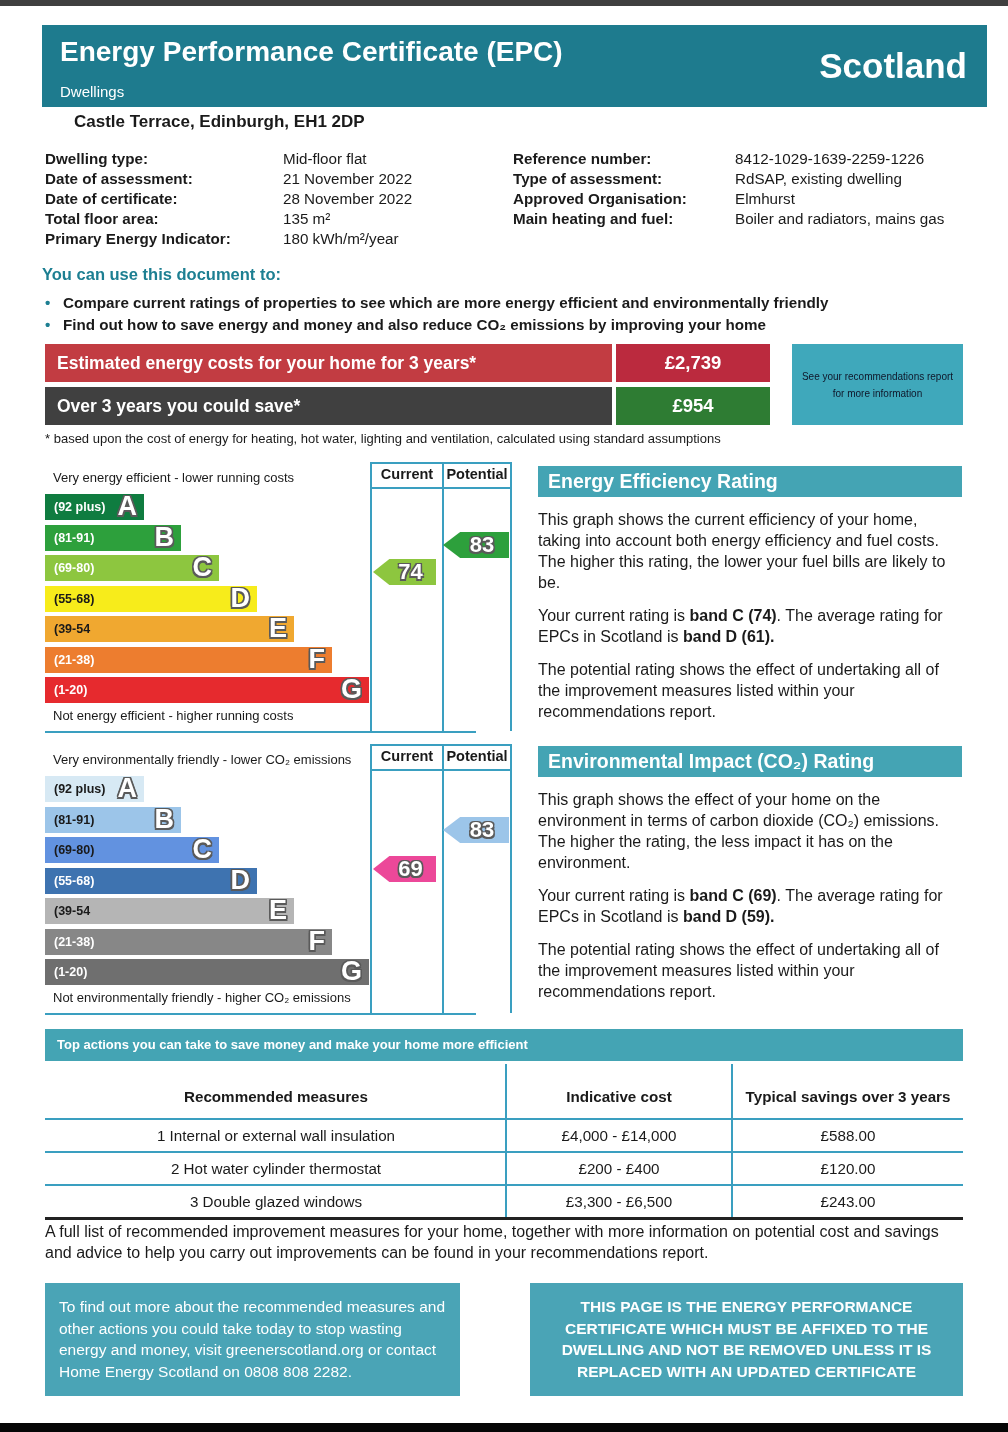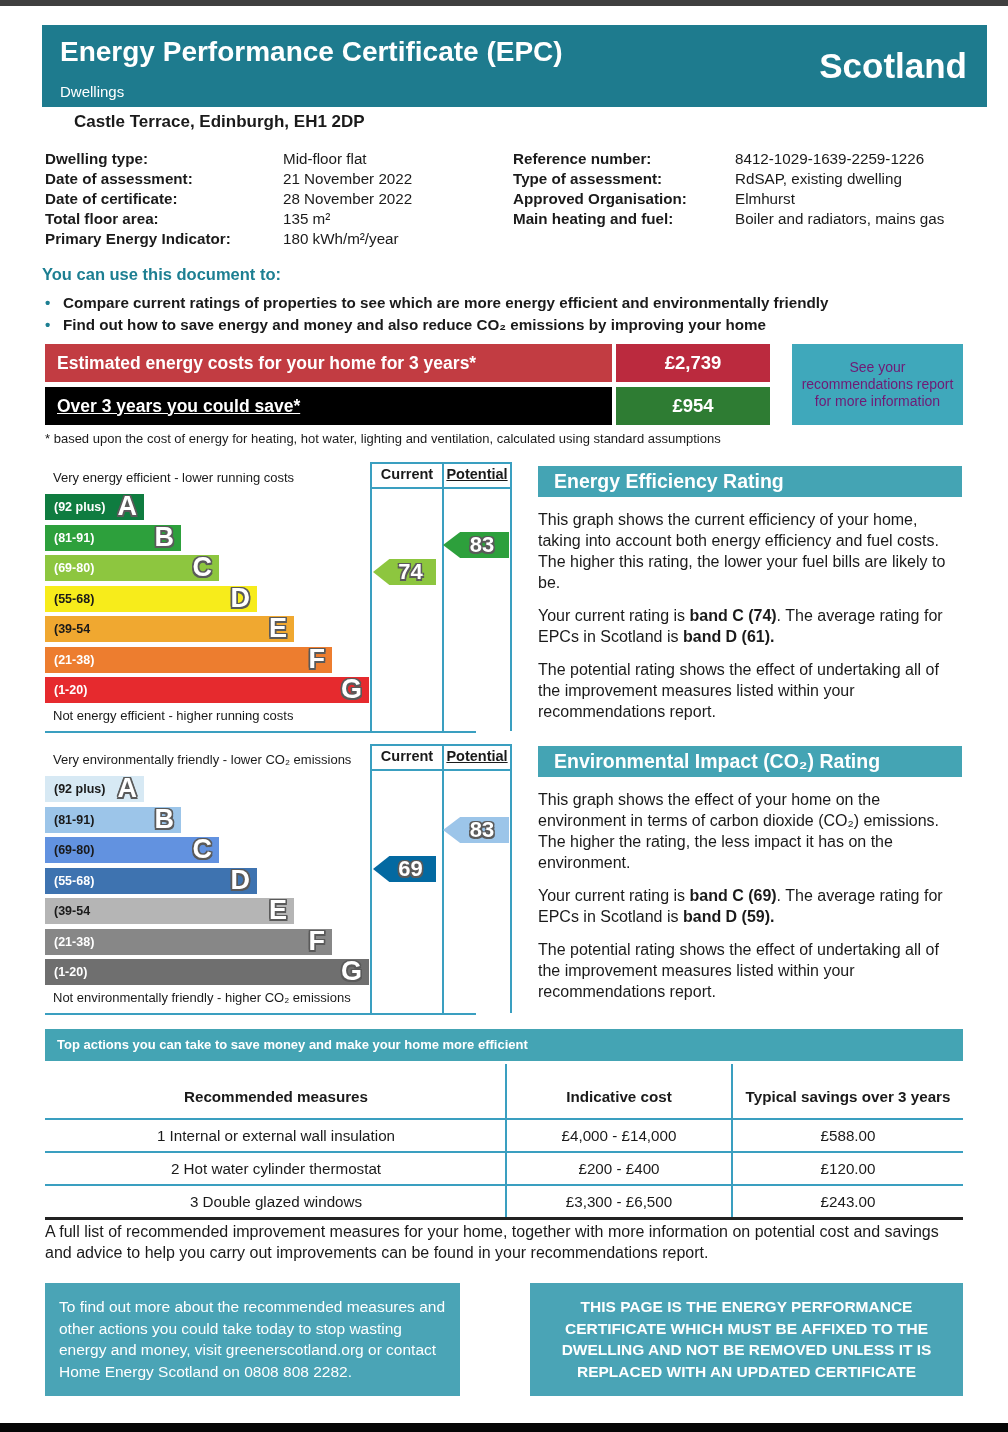--- a/index.html
+++ b/index.html
@@ -32,56 +32,56 @@
   .usage-heading{left:42px;top:265px;font-size:16.5px;font-weight:bold;color:#1d7f92;}
   .bullet-row{left:45px;font-size:15.2px;font-weight:bold;display:flex;}
   .b1{top:294px;} .b2{top:316px;}
   .bullet-dot{color:#1d7f92;width:18px;flex:none;}
 
   
   .cost-label{height:38px;width:567px;left:45px;color:#fff;font-weight:bold;font-size:17.5px;display:flex;align-items:center;padding-left:12px;box-sizing:border-box;}
   .cost-value{height:38px;width:154px;left:616px;color:#fff;font-weight:bold;font-size:18.5px;display:flex;align-items:center;justify-content:center;}
   .row1{top:344px;} .row2{top:387px;}
   .cl1{background:#c23c42;} .cv1{background:#bb2a3e;}
-  .cl2{background:#000000;text-decoration:underline;} .cv2{background:#2e7c33;}
-  .cost-aside{left:792px;top:344px;width:171px;height:81px;background:#3fa8bb;color:#701a75;font-size:14px;line-height:17px;display:flex;align-items:center;justify-content:center;text-align:center;padding:4px 6px;box-sizing:border-box;}
+  .cl2{background:#404040;} .cv2{background:#2e7c33;}
+  .cost-aside{left:792px;top:344px;width:171px;height:81px;background:#3fa8bb;color:#0f172a;font-size:10px;line-height:17px;display:flex;align-items:center;justify-content:center;text-align:center;padding:4px 6px;box-sizing:border-box;}
   .cost-note{left:45px;top:431px;font-size:13px;}
 
   
   .chart{width:431px;height:269px;border-bottom:2px solid #3a9fc0;}
   .chart1{left:45px;top:462px;} .chart2{left:45px;top:744px;}
   .chart-top-label,.chart-bottom-label{position:absolute;left:8px;font-size:13px;}
   .chart-top-label{top:8px;} .chart-bottom-label{top:246px;}
   .band{position:absolute;left:0;height:26px;}
   .r0{top:32px}.r1{top:63px}.r2{top:93px}.r3{top:124px}.r4{top:154px}.r5{top:185px}.r6{top:215px}
   .bw0{width:99px}.bw1{width:136px}.bw2{width:174px}.bw3{width:212px}.bw4{width:249px}.bw5{width:287px}.bw6{width:324px}
   .ec0{background:#0f7c40}.ec1{background:#2da03c}.ec2{background:#8dc63f}.ec3{background:#f7ec1b}.ec4{background:#f0a830}.ec5{background:#ed7d2f}.ec6{background:#e62a2e}
   .vc0{background:#d7e9f4}.vc1{background:#9cc5e9}.vc2{background:#6292e0}.vc3{background:#3e73b0}.vc4{background:#b5b5b5}.vc5{background:#878787}.vc6{background:#6f6f6f}
   .brange{position:absolute;left:9px;top:0;line-height:26px;font-size:12.5px;font-weight:bold;color:#fff;}
   .brange.dark{color:#1a1a1a;}
   .bletter{position:absolute;right:7px;top:-3px;font-size:27px;font-weight:bold;color:#fff;line-height:30px;
     text-shadow:-1.5px -1.5px 0 #5a5a5a,1.5px -1.5px 0 #5a5a5a,-1.5px 1.5px 0 #5a5a5a,1.5px 1.5px 0 #5a5a5a,0 -1.5px 0 #5a5a5a,0 1.5px 0 #5a5a5a,-1.5px 0 0 #5a5a5a,1.5px 0 0 #5a5a5a;}
   .cols{position:absolute;left:325px;top:0;width:142px;height:269px;border:2px solid #3a9fc0;border-bottom:none;box-sizing:border-box;}
   .col-divider{position:absolute;left:70px;top:0;bottom:0;width:2px;background:#3a9fc0;}
   .col-underline{position:absolute;left:0;right:0;top:23px;height:2px;background:#3a9fc0;}
   .col-h{position:absolute;top:2px;font-size:14.5px;font-weight:bold;text-align:center;}
-  .col-h.c1{left:0;width:70px;} .col-h.c2{left:72px;width:66px;text-decoration:underline;}
+  .col-h.c1{left:0;width:70px;} .col-h.c2{left:72px;width:66px;}
   .arrow{position:absolute;height:26px;clip-path:polygon(26% 0,100% 0,100% 100%,26% 100%,0 50%);color:#fff;font-weight:bold;font-size:22px;display:flex;align-items:center;justify-content:center;padding-left:12px;box-sizing:border-box;
     text-shadow:-1.5px -1.5px 0 #5a5a5a,1.5px -1.5px 0 #5a5a5a,-1.5px 1.5px 0 #5a5a5a,1.5px 1.5px 0 #5a5a5a;}
   .arr-cur{left:328px;width:63px;}
   .arr-pot{left:398px;width:66px;}
   .e-cur{top:97px;background:#8dc63f;}
   .e-pot{top:70px;background:#2da03c;}
-  .v-cur{top:112px;background:#0369a1;}
+  .v-cur{top:112px;background:#ec4899;}
   .v-pot{top:73px;background:#9cc5e9;}
 
   
   .sect{width:424px;}
   .sect1{left:538px;top:466px;} .sect2{left:538px;top:746px;}
-  .sect-head{background:#44a4b4;color:#fff;font-size:19.5px;font-weight:bold;height:31px;line-height:31px;padding-left:16px;}
+  .sect-head{background:#44a4b4;color:#fff;font-size:19.5px;font-weight:bold;height:31px;line-height:31px;padding-left:10px;}
   .sect p{margin:12px 0 0 0;font-size:16px;line-height:21px;}
   .bold{font-weight:bold;}
 
   
   .actions-head{left:45px;top:1029px;width:918px;height:32px;background:#44a4b4;color:#fff;font-size:13px;font-weight:bold;line-height:32px;padding-left:12px;box-sizing:border-box;}
   .atable{left:45px;top:1064px;width:918px;display:grid;grid-template-columns:460px 226px 232px;border-bottom:3px solid #222;}
   .atable .cell{font-size:15.2px;box-sizing:border-box;}
   .atable .vline{border-left:2px solid #3a9fc0;}
   .atable .head{font-weight:bold;padding-top:24px;padding-bottom:13px;}
   .atable .body{border-top:2px solid #3a9fc0;padding-top:7px;padding-bottom:7px;}

